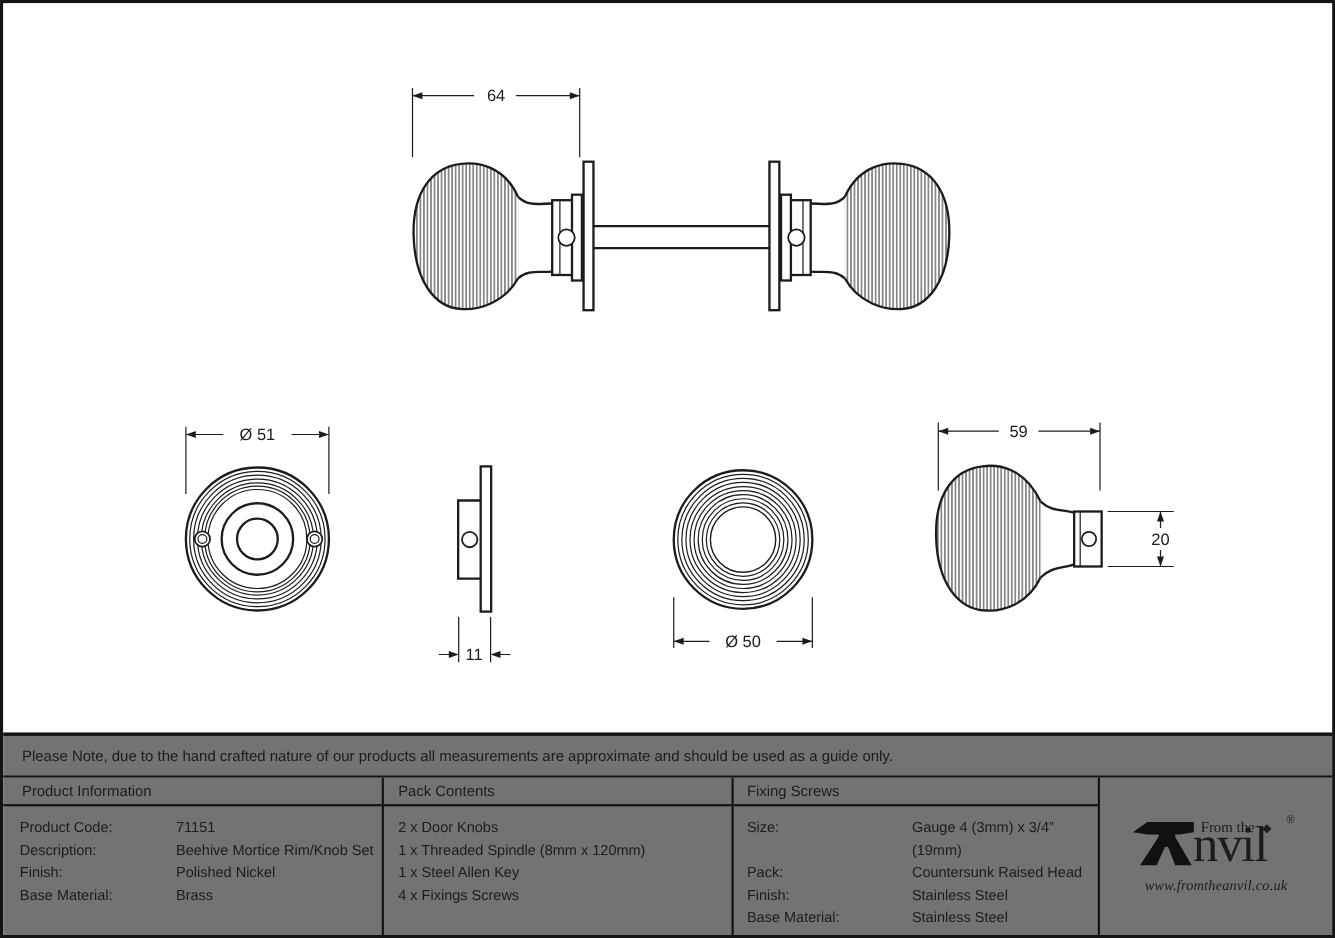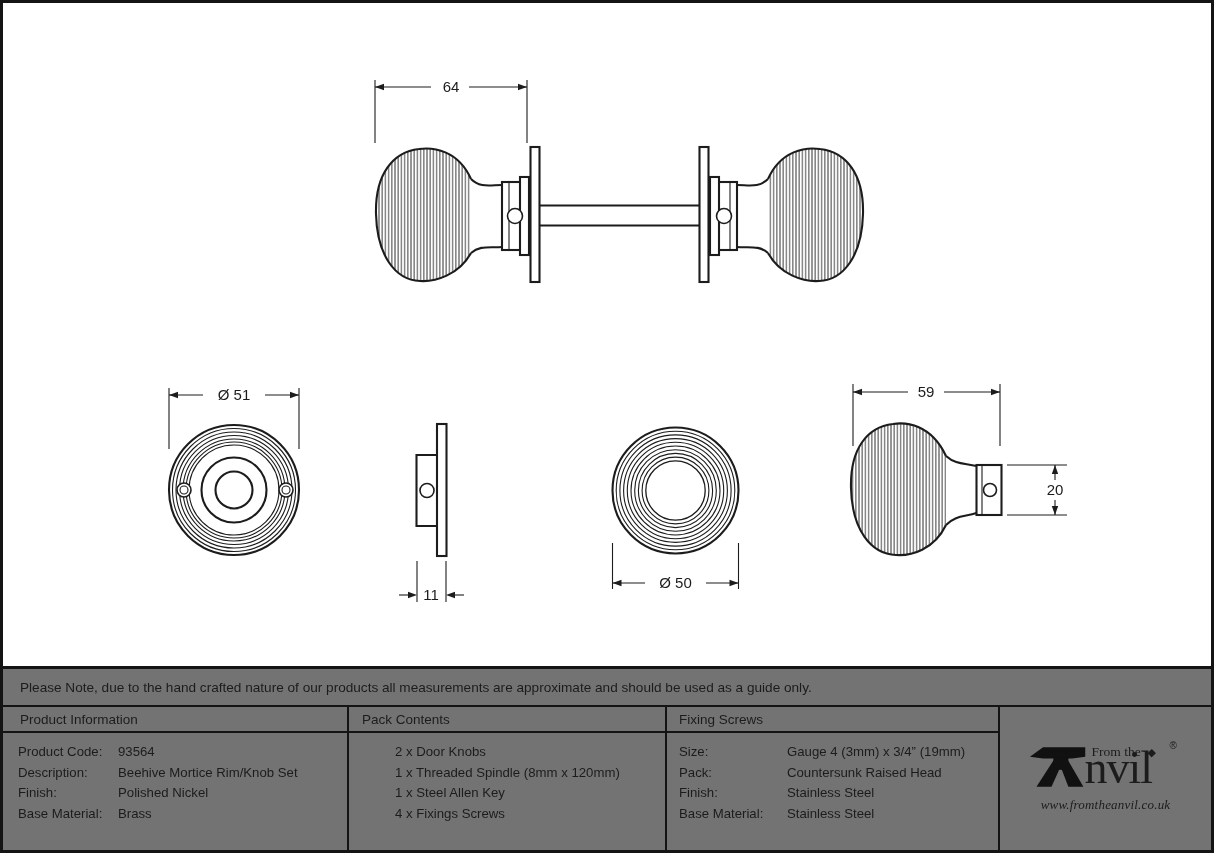--- a/index.html
+++ b/index.html
@@ -27,26 +27,26 @@
   .col-pi{width:344px;}
   .col-pc{width:318px;border-left:2px solid #141414;}
   .col-fs{width:333px;border-left:2px solid #141414;}
   .col-logo{width:213px;border-left:2px solid #141414;display:flex;align-items:center;justify-content:center;}
   .col-header{height:26px;box-sizing:border-box;border-bottom:2px solid #141414;
     display:flex;align-items:center;font-size:13.5px;}
   .col-pi .col-header{padding-left:17px;}
   .col-pc .col-header{padding-left:13px;}
   .col-fs .col-header{padding-left:12px;}
   .col-body{padding-top:9px;font-size:13.2px;line-height:20.5px;}
-  .spec-row{display:flex;}
+  .spec-row{display:flex;gap:42px;}
   .col-pi .spec-row{padding-left:15px;}
   .col-pi .spec-label{width:100px;flex:none;}
   .col-fs .spec-row{padding-left:12px;}
   .col-fs .spec-label{width:108px;flex:none;}
-  .pack-item{padding-left:13px;margin-left:33px;}
+  .pack-item{padding-left:13px;}
 
   .logo{position:relative;width:154px;height:82px;}
   .anvil-icon{position:absolute;left:0;top:4px;}
   .brand-prefix{position:absolute;left:63px;top:6px;font-family:"Liberation Serif",serif;font-size:13.5px;}
   .brand-diamond{position:absolute;left:119px;top:8px;font-size:11px;}
   .brand-name{position:absolute;left:56px;top:4px;font-family:"Liberation Serif",serif;font-size:46px;line-height:52px;letter-spacing:-1px;}
   .registered-mark{position:absolute;left:141px;top:2px;font-size:10px;}
   .website-url{position:absolute;left:0;top:59px;width:154px;text-align:center;
     font-family:Liberation Serif, serif;font-style:italic;font-size:13px;letter-spacing:0.2px;}
 </style>
@@ -192,21 +192,21 @@
   <span>Please Note, due to the hand crafted nature of our products all measurements are approximate and should be used as a guide only.</span>
 </div>
 
 <div class="spec-table">
 
   <div class="spec-col col-pi">
     <div class="col-header">Product Information</div>
     <div class="col-body">
       <div class="spec-row">
         <span class="spec-label">Product Code:</span>
-        <span class="spec-value">93564</span>
+        <span class="spec-value">71151</span>
       </div>
       <div class="spec-row">
         <span class="spec-label">Description:</span>
         <span class="spec-value">Beehive Mortice Rim/Knob Set</span>
       </div>
       <div class="spec-row">
         <span class="spec-label">Finish:</span>
         <span class="spec-value">Polished Nickel</span>
       </div>
       <div class="spec-row">

